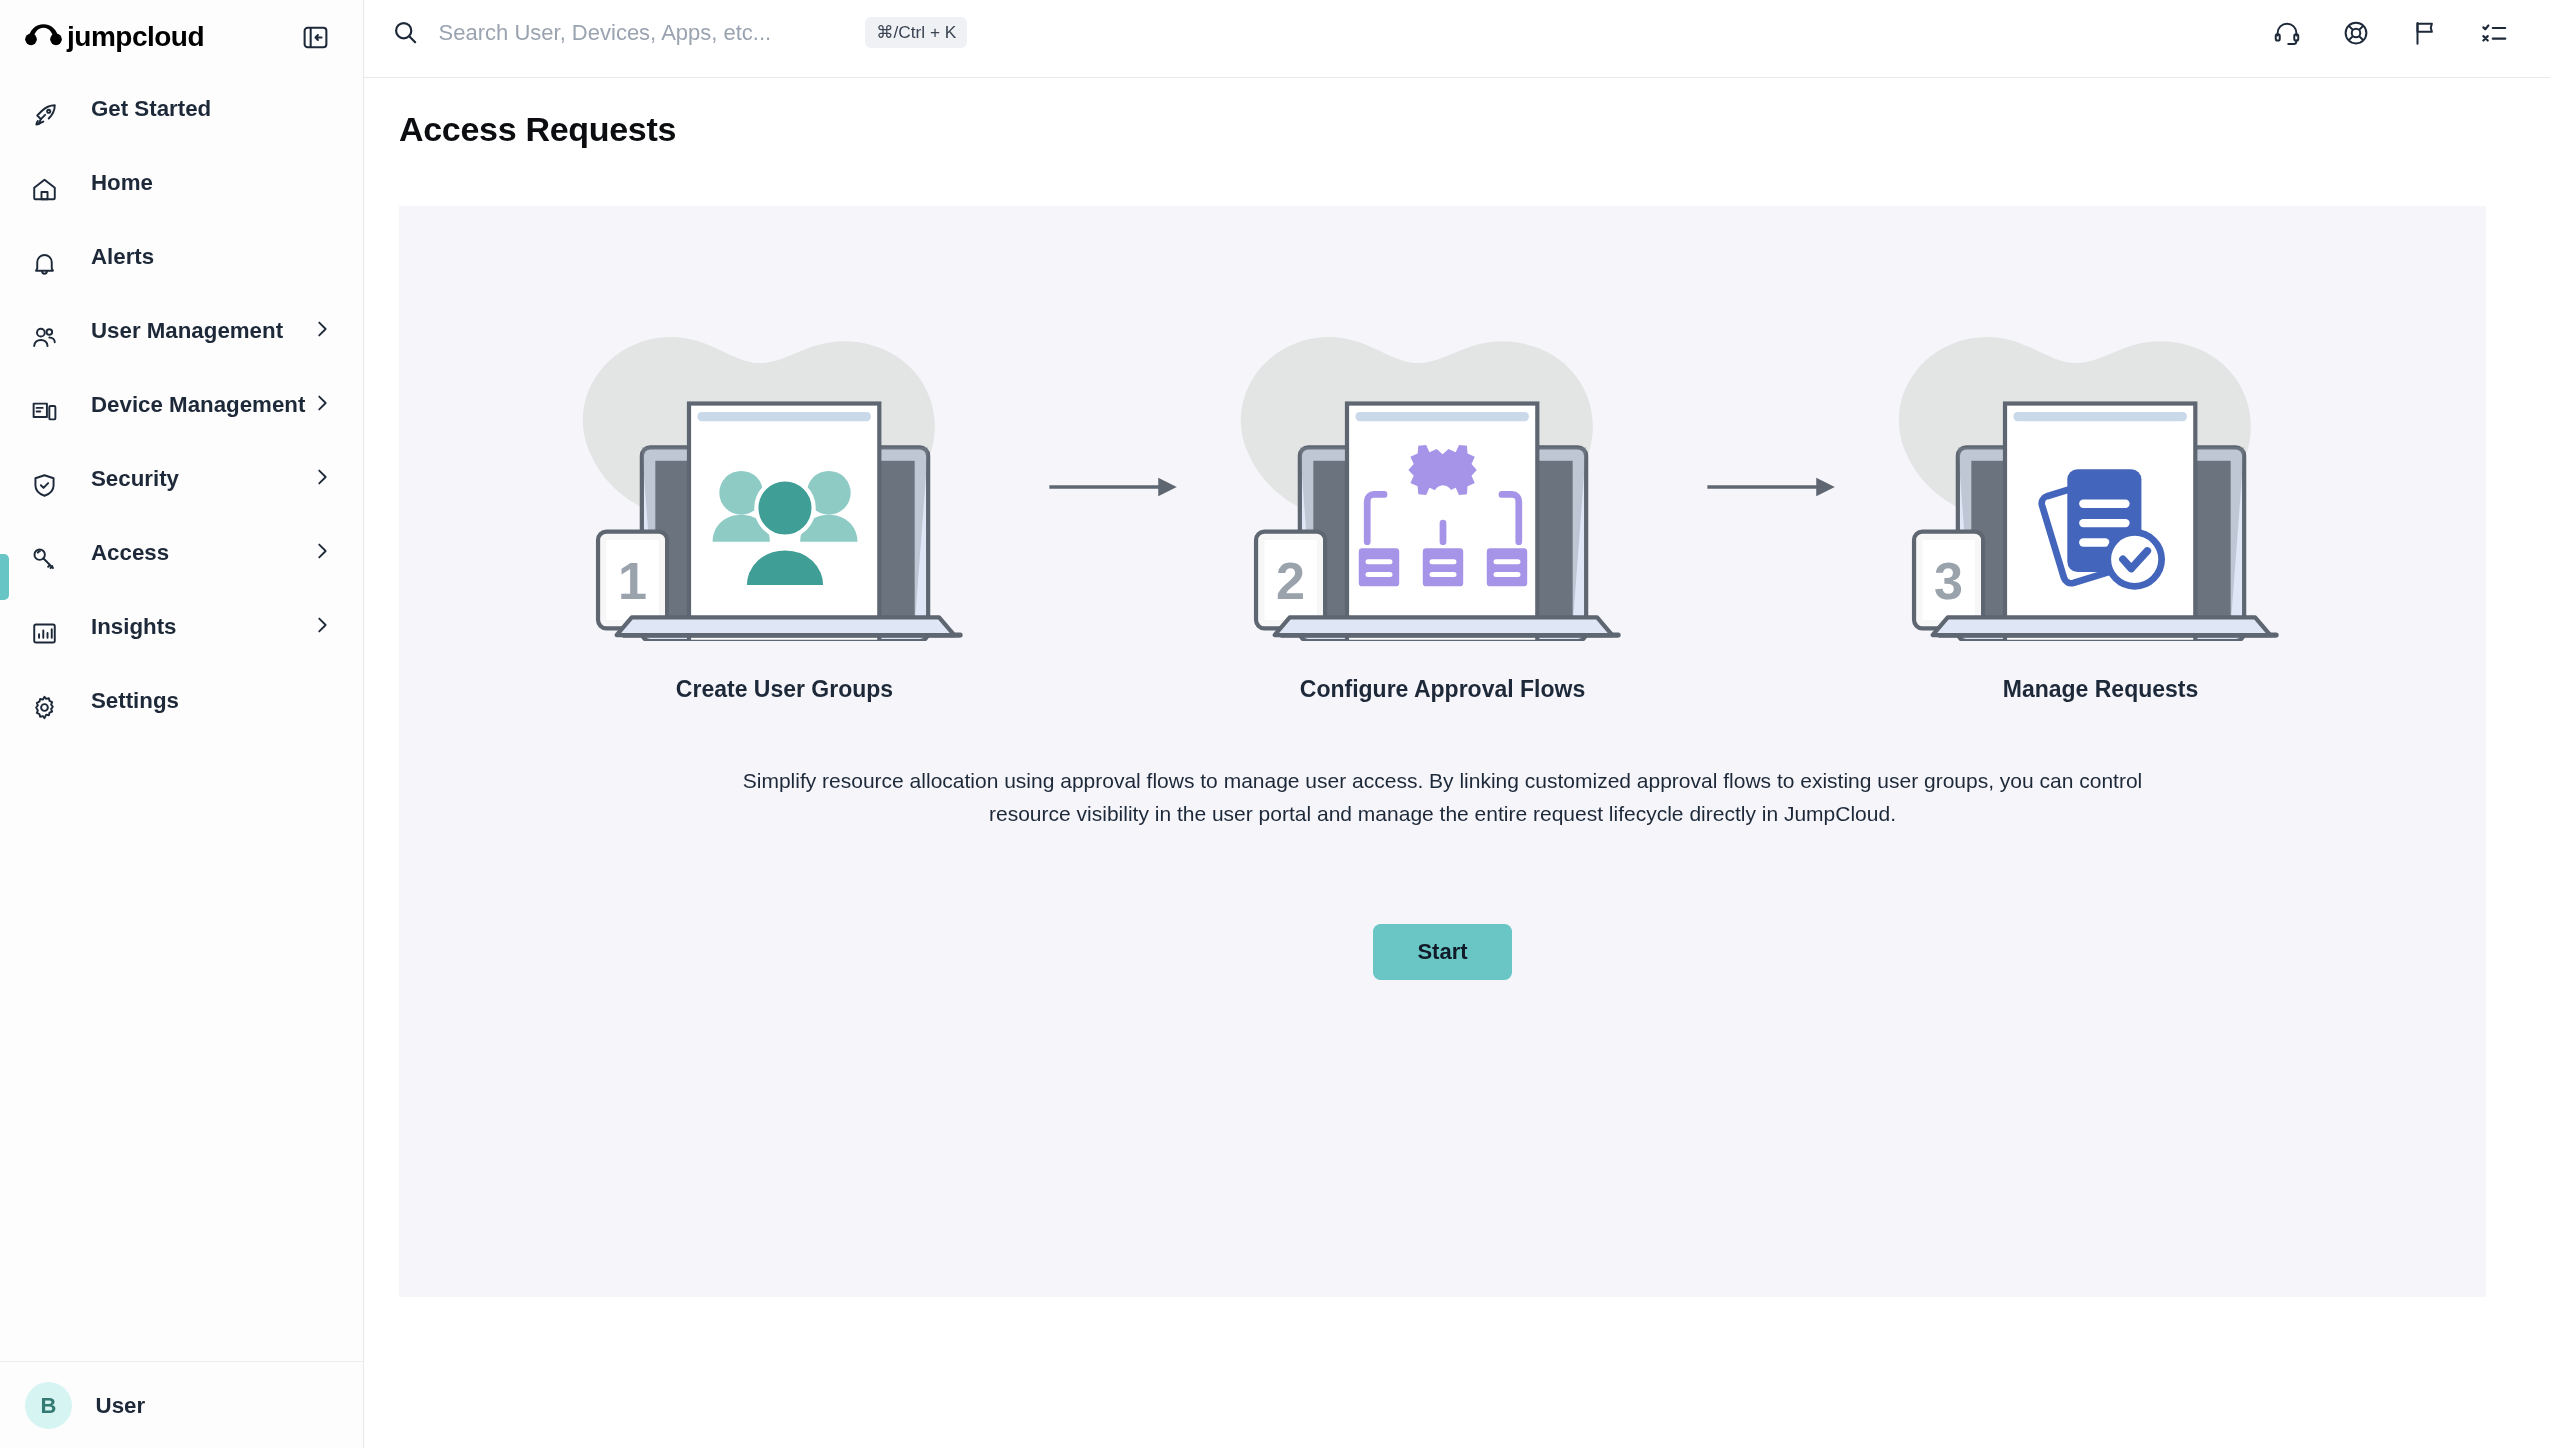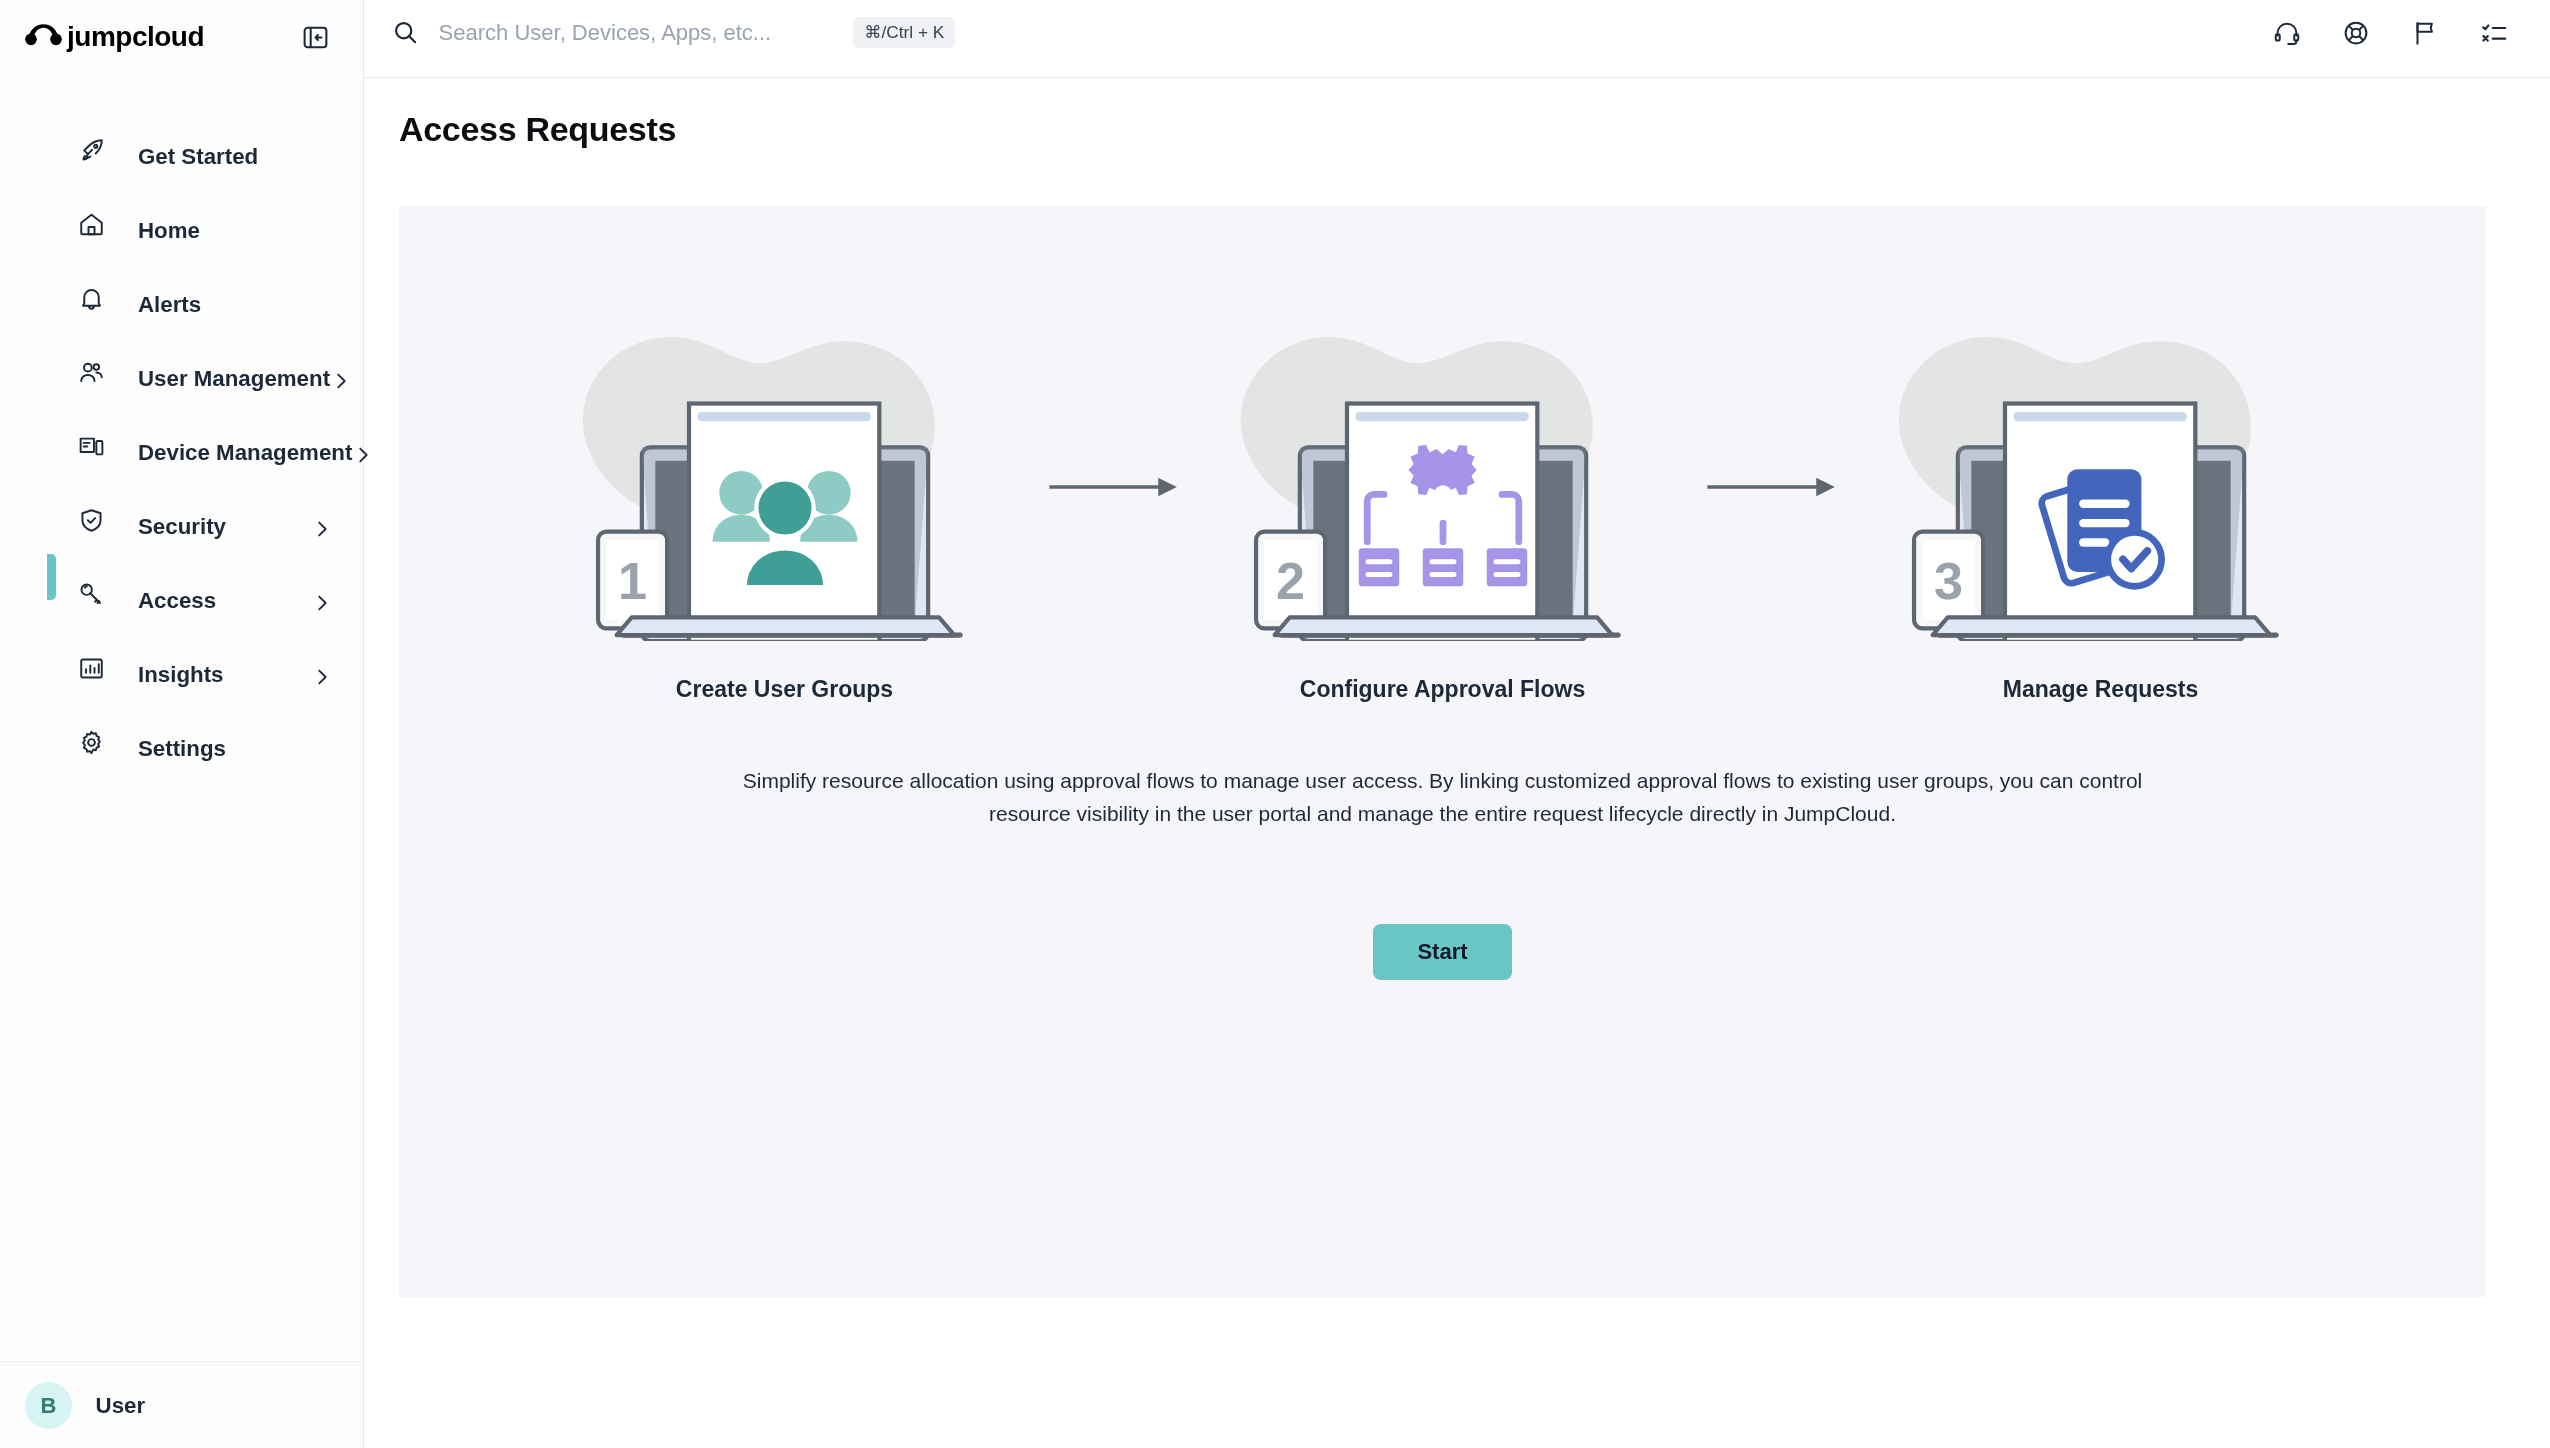--- a/index.html
+++ b/index.html
@@ -28,22 +28,22 @@
     font-size: 28px; font-weight: 700; color: #000000;
     letter-spacing: -0.5px;
   }
   .collapse-btn {
     width: 37px; height: 37px; display: flex;
     align-items: center; justify-content: center; cursor: pointer;
   }
 
   .nav { margin-top: 22px; display: flex; flex-direction: column; }
   .nav-item {
-    height: 74px; display: flex; align-items: flex-end;
-    padding: 0 30px 0 25px; position: relative; cursor: pointer; margin-left: 47px;
+    height: 74px; display: flex; align-items: flex-start;
+    padding: 0 30px 0 25px; position: relative; cursor: pointer;
   }
   .nav-item .nav-ico {
     width: 39px; height: 39px; display: flex;
     align-items: center; justify-content: center; flex: 0 0 39px;
   }
   .nav-label {
     font-size: 22.3px; font-weight: 700; color: #1d2939;
     margin-left: 27px; flex: 1; white-space: nowrap;
   }
   .nav-item.active::before {
@@ -84,21 +84,21 @@
   }
   .search-wrap { display: flex; align-items: center; flex: 1; gap: 18.6px; }
   .search-input {
     border: none; outline: none; background: transparent;
     font-size: 22px; color: #1d2939; width: 396px;
     font-family: "Liberation Sans", sans-serif;
   }
   .search-input::placeholder { color: #9aa3b0; }
   .kbd {
     background: #eff1f5; color: #3a4351; border-radius: 5.9px;
-    padding: 5px 11px; font-size: 17.3px; white-space: nowrap;
+    padding: 5px 11px; font-size: 17.3px; white-space: nowrap; margin-left: 12px;
   }
   .top-icons { display: flex; align-items: center; gap: 35px; padding-right: 10px; }
   .top-ico { width: 34px; height: 34px; cursor: pointer; display:flex; align-items:center; justify-content:center;}
 
   .page-title {
     font-size: 34px; font-weight: 700; color: #0b0d10;
     padding: 32px 0 0 35px; letter-spacing: -0.3px;
   }
 
   .panel {

